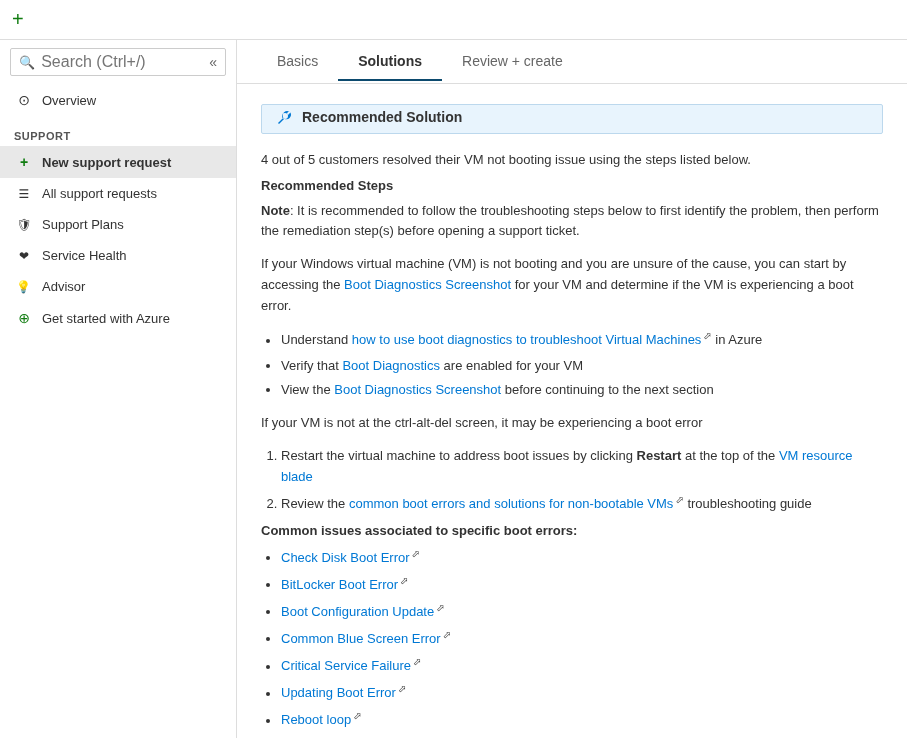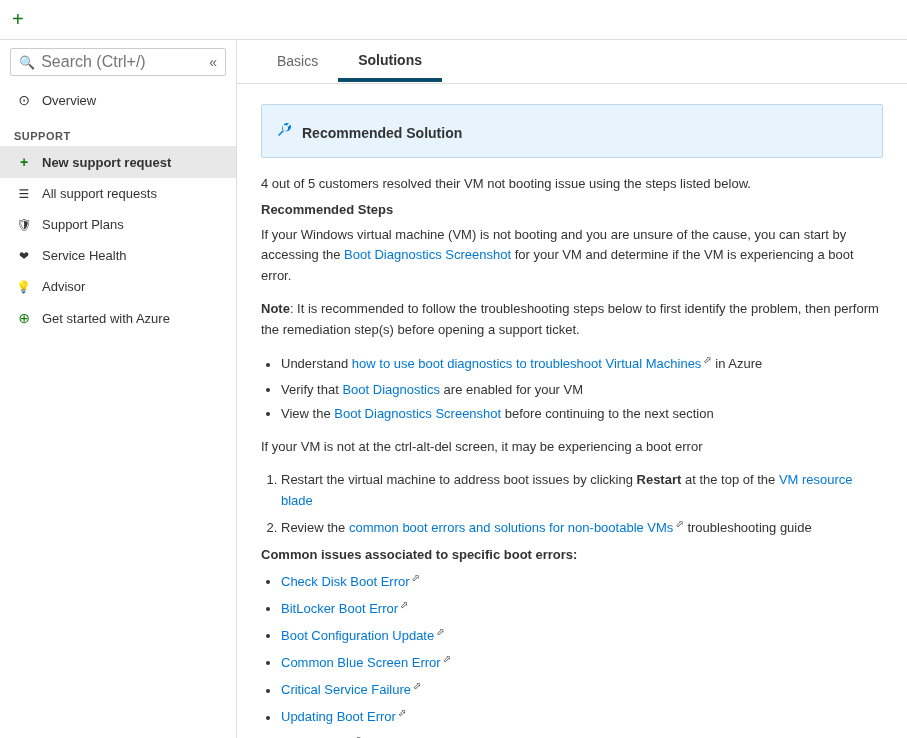--- a/index.html
+++ b/index.html
@@ -53,31 +53,31 @@
       flex: 1; display: flex; flex-direction: column; overflow: hidden;
     }
 
     
     .tabs-bar {
       display: flex; border-bottom: 1px solid #ddd; padding: 0 20px; background: #fff; min-height: 44px; align-items: center;
     }
     .tab {
       padding: 10px 20px; font-size: 14px; cursor: pointer; color: #666; border-bottom: 2px solid transparent; margin-bottom: -1px;
     }
-    .tab.active { color: #333; font-weight: 600; border-bottom: 4px solid #0c4a6e; }
+    .tab.active { color: #333; font-weight: 600; border-bottom: 2px solid #0c4a6e; }
 
     
     .content-scroll {
       flex: 1; overflow-y: auto; padding: 20px 24px;
     }
 
     
     .recommended-box {
-      background: #e8f4fd; border: 1px solid #bcd8ed; border-radius: 2px; padding: 16px 14px;
-      display: flex; align-items: flex-end; margin-bottom: 16px;
+      background: #e8f4fd; border: 1px solid #bcd8ed; border-radius: 2px; padding: 4px 14px;
+      display: flex; align-items: flex-start; margin-bottom: 16px;
     }
     .recommended-box-icon { color: #0078d4; margin-right: 10px; font-size: 16px; }
     .recommended-box-title { font-size: 14px; font-weight: 600; color: #333; }
 
     .section-intro { margin-bottom: 8px; font-size: 13px; line-height: 1.5; }
     .section-heading { font-weight: 700; font-size: 13px; margin-bottom: 8px; }
     .section-body { font-size: 13px; line-height: 1.6; margin-bottom: 12px; }
     .section-body a, a { color: #0078d4; text-decoration: none; }
     ul.bullet-list { margin-left: 20px; margin-bottom: 12px; }
     ul.bullet-list li { margin-bottom: 4px; line-height: 1.6; font-size: 13px; }
@@ -137,45 +137,46 @@
       <span class="sidebar-item-icon" style="font-size:14px;color:#107c10;">⊕</span>
       <span>Get started with Azure</span>
     </div>
   </div>
 
   <div class="content-area">
 
     <div class="tabs-bar">
       <div class="tab">Basics</div>
       <div class="tab active">Solutions</div>
+      <div class="tab">Review + create</div>
     </div>
 
     <div class="content-scroll">
 
       <div class="recommended-box">
         <span class="recommended-box-icon">
           <svg width="16" height="16" viewBox="0 0 16 16" fill="#0078d4">
               <path d="M13.4 2.6a4.5 4.5 0 0 0-6.1 6.1L2 14l1 1 5.3-5.3a4.5 4.5 0 0 0 6.1-6.1l-2.4 2.4-1.4-1.4 2.4-2.4zM9 10a3 3 0 1 1 0-6 3 3 0 0 1 0 6z"></path>
             </svg>
         </span>
         <span class="recommended-box-title">Recommended Solution</span>
       </div>
 
       <p class="section-intro">4 out of 5 customers resolved their VM not booting issue using the steps listed below.</p>
 
       <p class="section-heading">Recommended Steps</p>
 
       <p class="section-body">
+        <strong>Note</strong><span>: It is recommended to follow the troubleshooting steps below to first identify the problem, then perform the remediation step(s) before opening a support ticket.</span>
+      </p>
+
+      <p class="section-body">
         <span>If your Windows virtual machine (VM) is not booting and you are unsure of the cause, you can start by accessing the </span><a href="#">Boot Diagnostics Screenshot</a><span> for your VM and determine if the VM is experiencing a boot error.</span>
       </p>
 
-      <p class="section-body">
-        <strong>Note</strong><span>: It is recommended to follow the troubleshooting steps below to first identify the problem, then perform the remediation step(s) before opening a support ticket.</span>
-      </p>
-
       <ul class="bullet-list">
         <li>
           <span>Understand </span><a href="#">how to use boot diagnostics to troubleshoot Virtual Machines</a><span class="ext-icon">⬀</span><span> in Azure</span>
         </li>
         <li>
           <span>Verify that </span><a href="#">Boot Diagnostics</a><span> are enabled for your VM</span>
         </li>
         <li>
           <span>View the </span><a href="#">Boot Diagnostics Screenshot</a><span> before continuing to the next section</span>
         </li>

